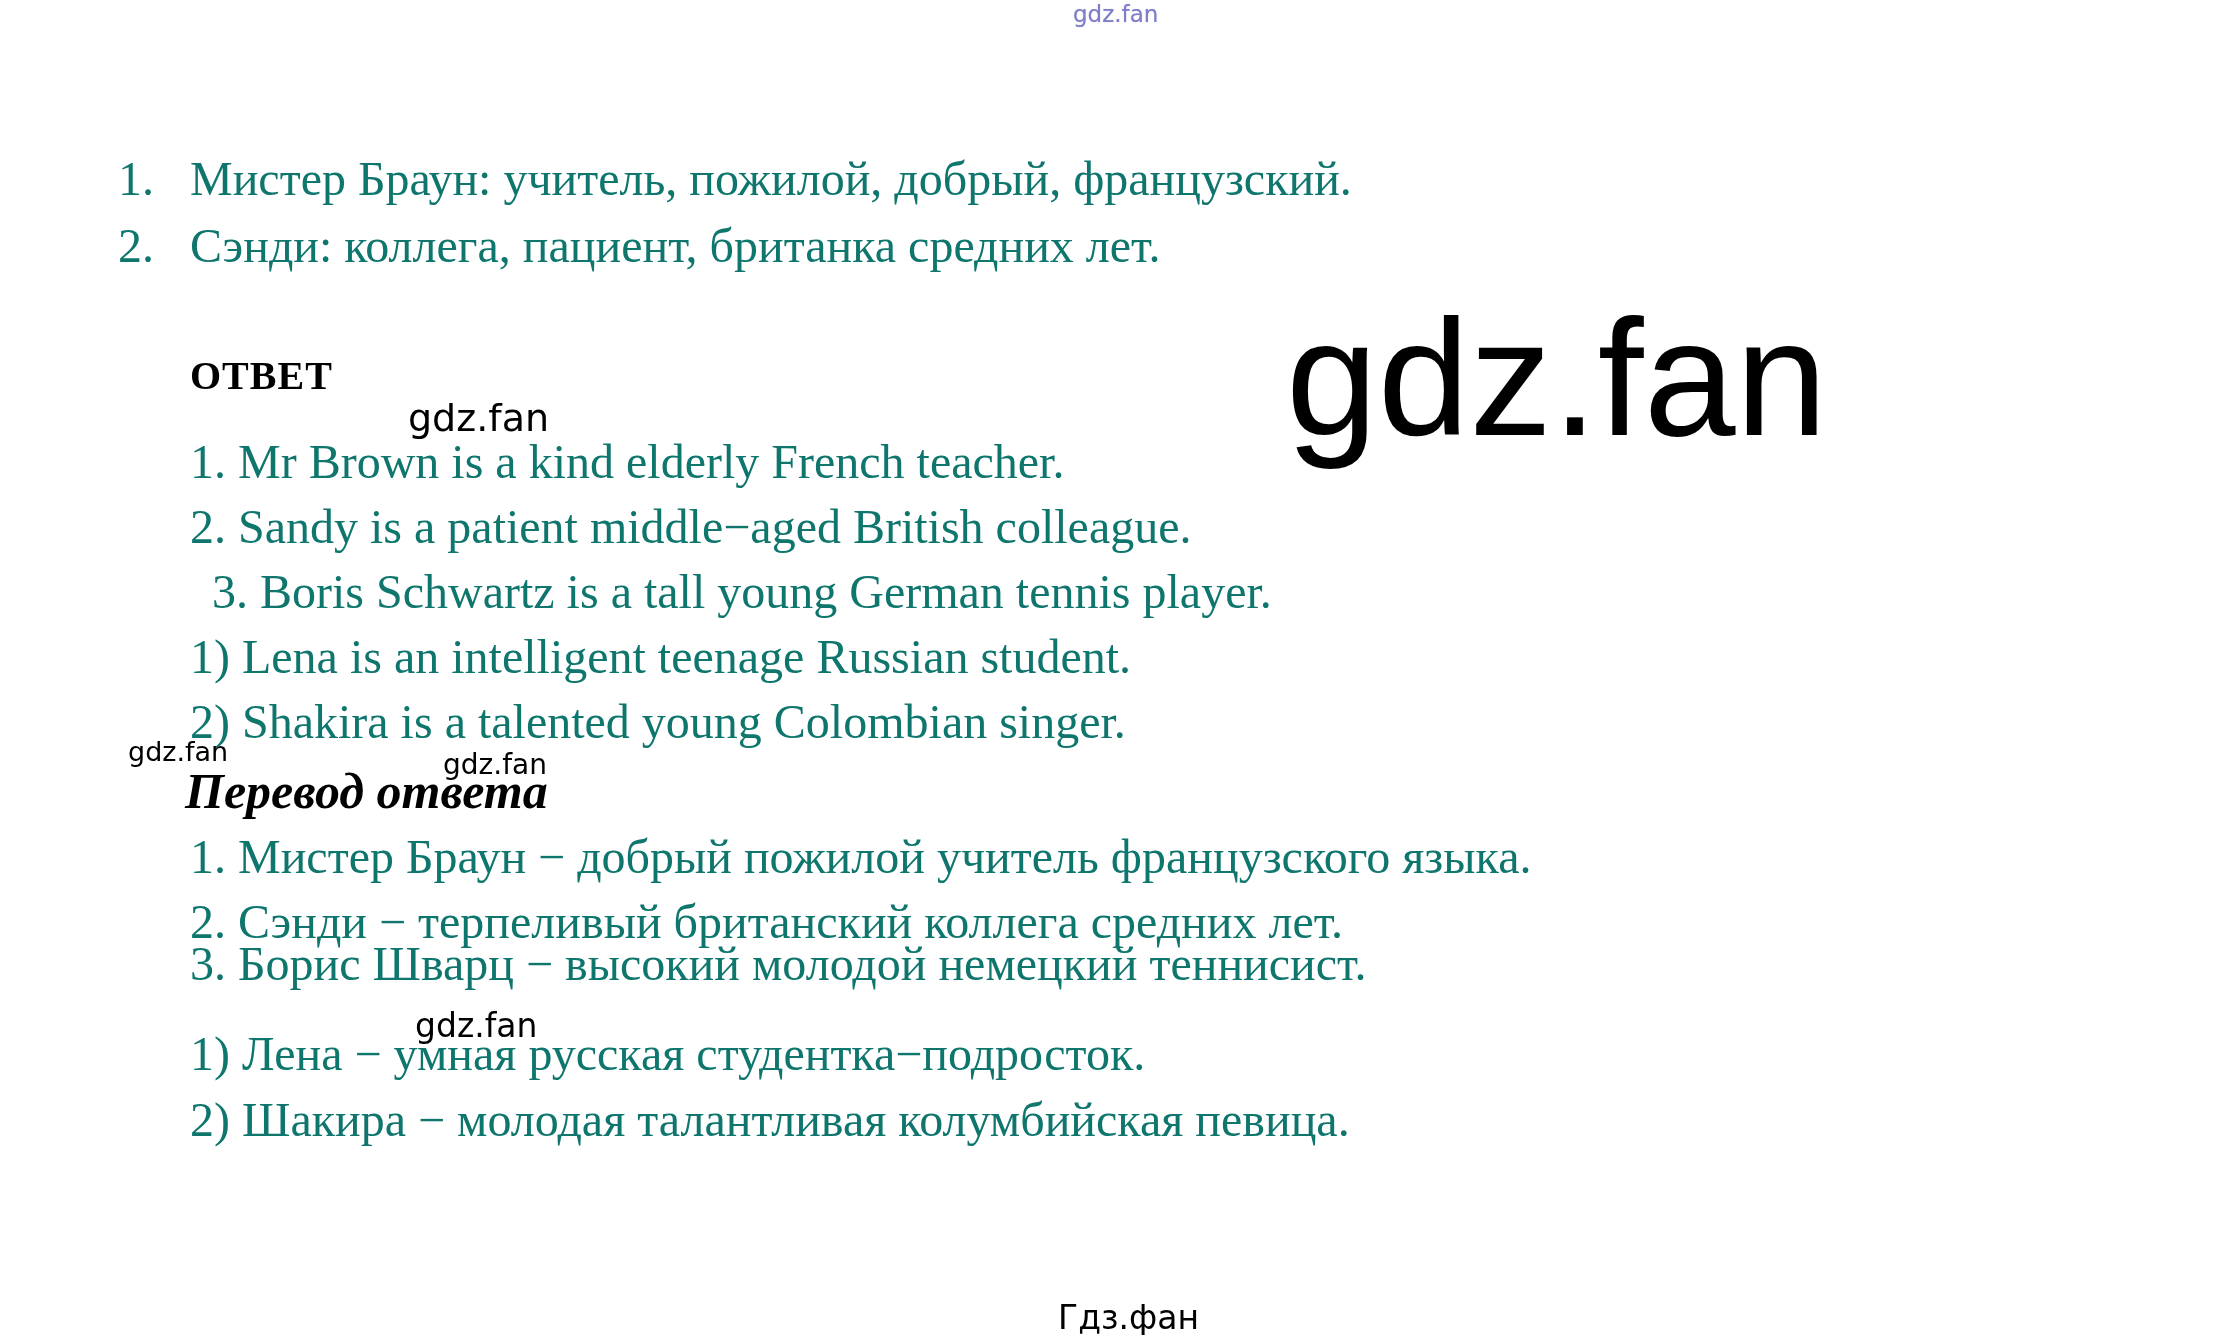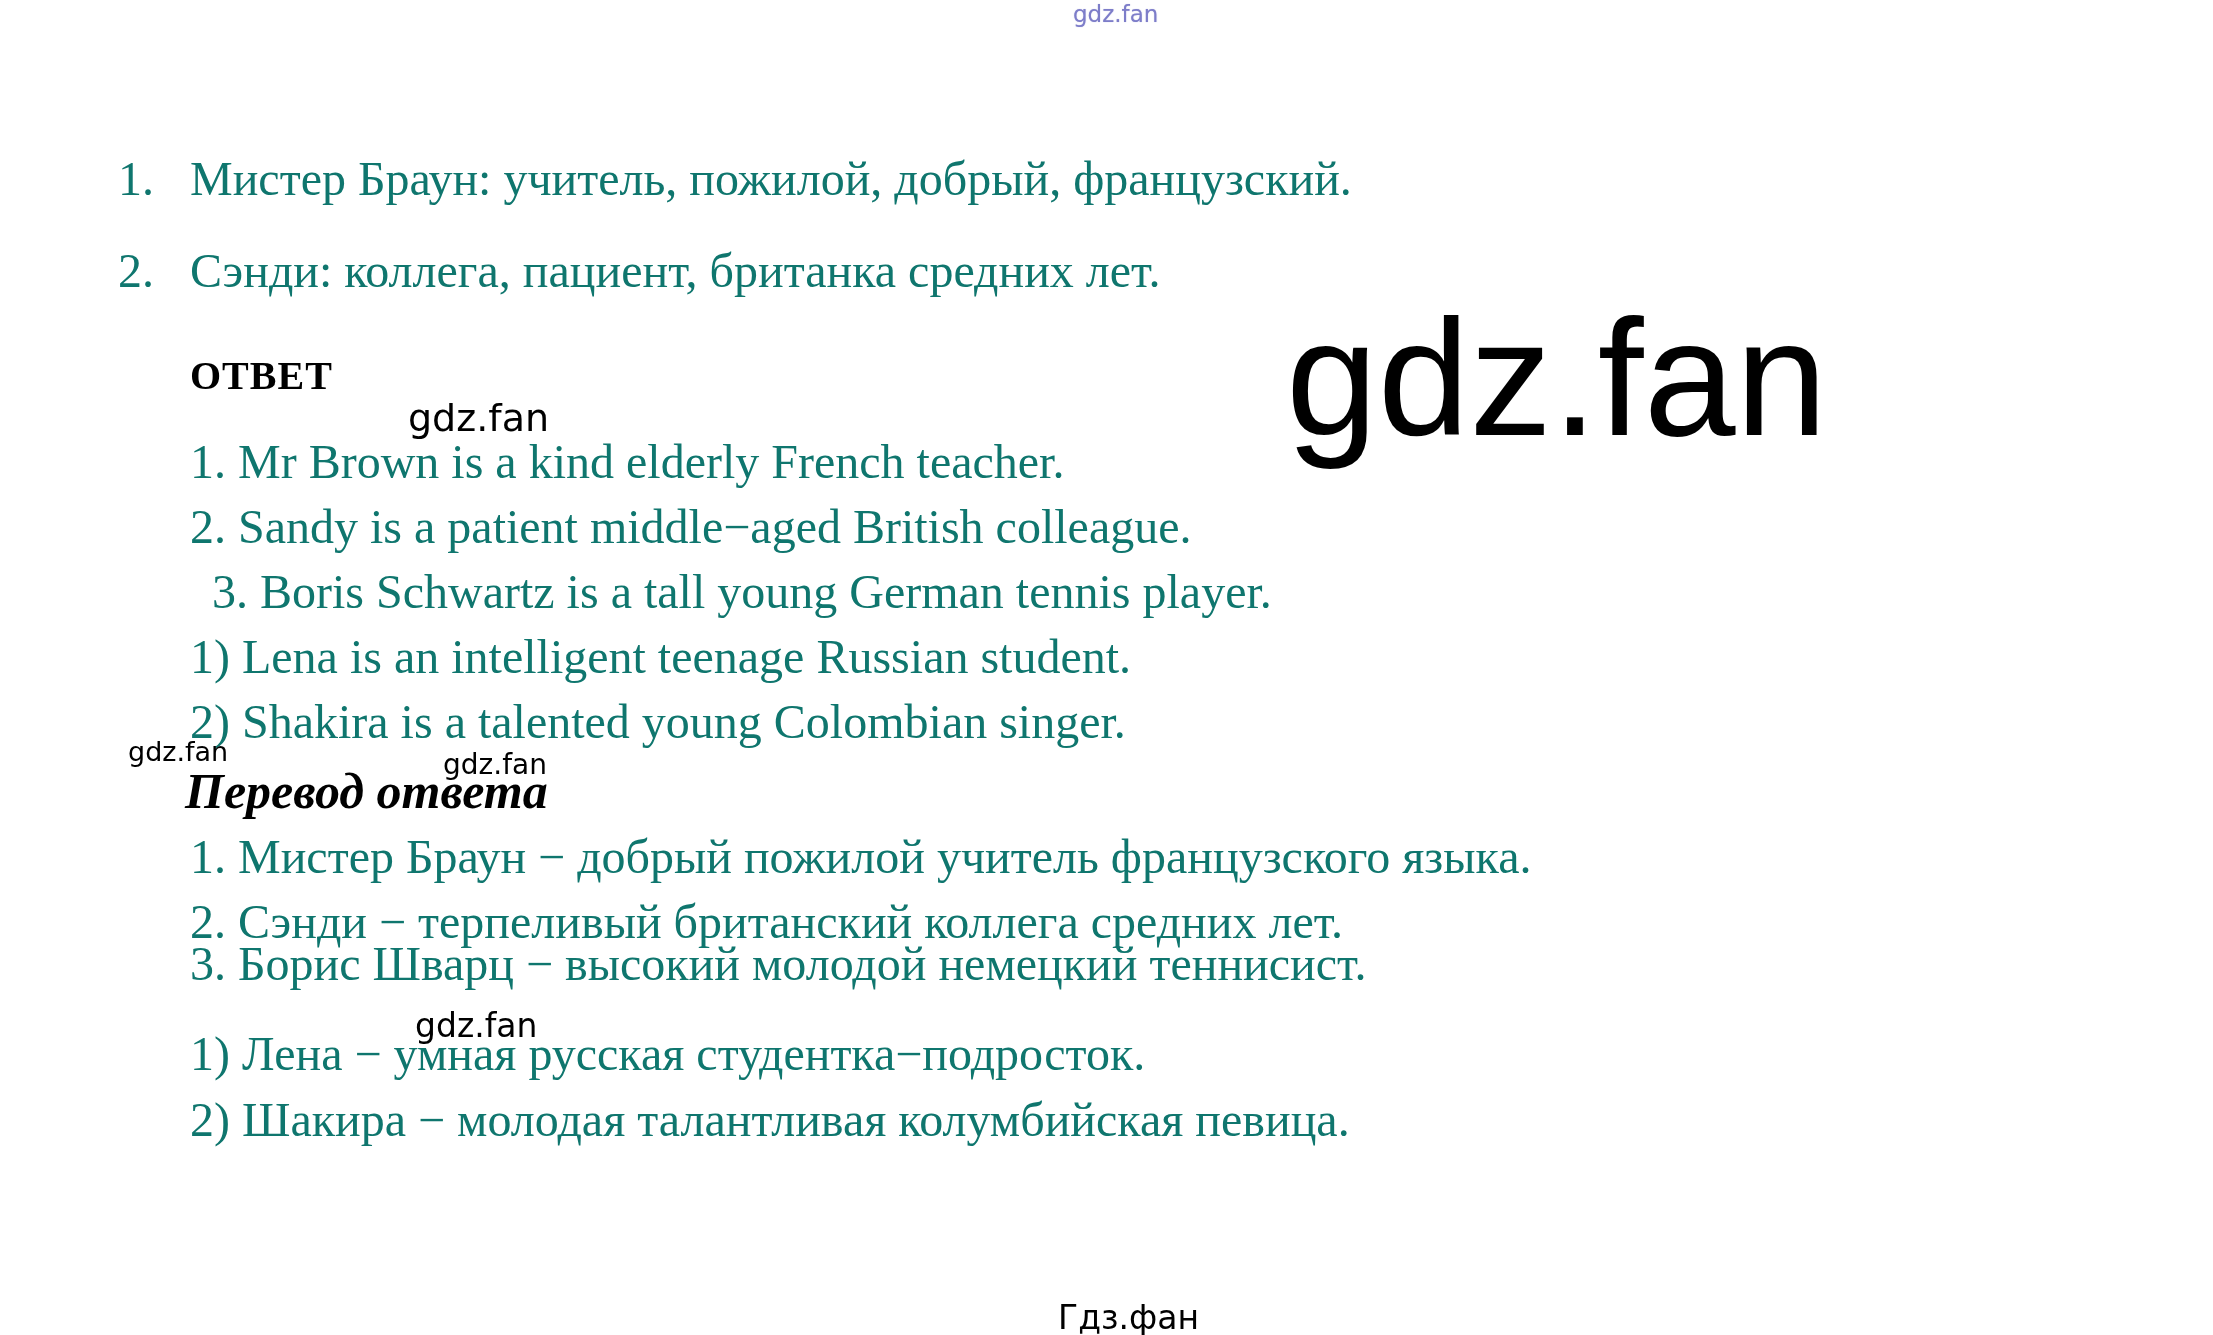--- a/index.html
+++ b/index.html
@@ -67,21 +67,21 @@
 </head>
 <body>
 
 <div class="page">
 
   <div class="abs wm-top" style="left:1073px; top:1px;">gdz.fan</div>
 
   <div class="abs tline" style="left:118px; top:151px;">
     <span class="task-num">1.</span><span>Мистер Браун: учитель, пожилой, добрый, французский.</span>
   </div>
-  <div class="abs tline" style="left:118px; top:218px;margin-top:25px;">
+  <div class="abs tline" style="left:118px; top:218px;">
     <span class="task-num">2.</span><span>Сэнди: коллега, пациент, британка средних лет.</span>
   </div>
 
   <div class="abs h-otvet" style="left:190px; top:352px;">ОТВЕТ</div>
   <div class="abs wm-sans" style="left:408px; top:396px; font-size:38px;">gdz.fan</div>
 
   <div class="abs tline" style="left:190px; top:434px;">1. Mr Brown is a kind elderly French teacher.</div>
   <div class="abs tline" style="left:190px; top:499px;">2. Sandy is a patient middle−aged British colleague.</div>
   <div class="abs tline" style="left:190px; top:564px;margin-left:22px;">3. Boris Schwartz is a tall young German tennis player.</div>
   <div class="abs tline" style="left:190px; top:629px;">1) Lena is an intelligent teenage Russian student.</div>

